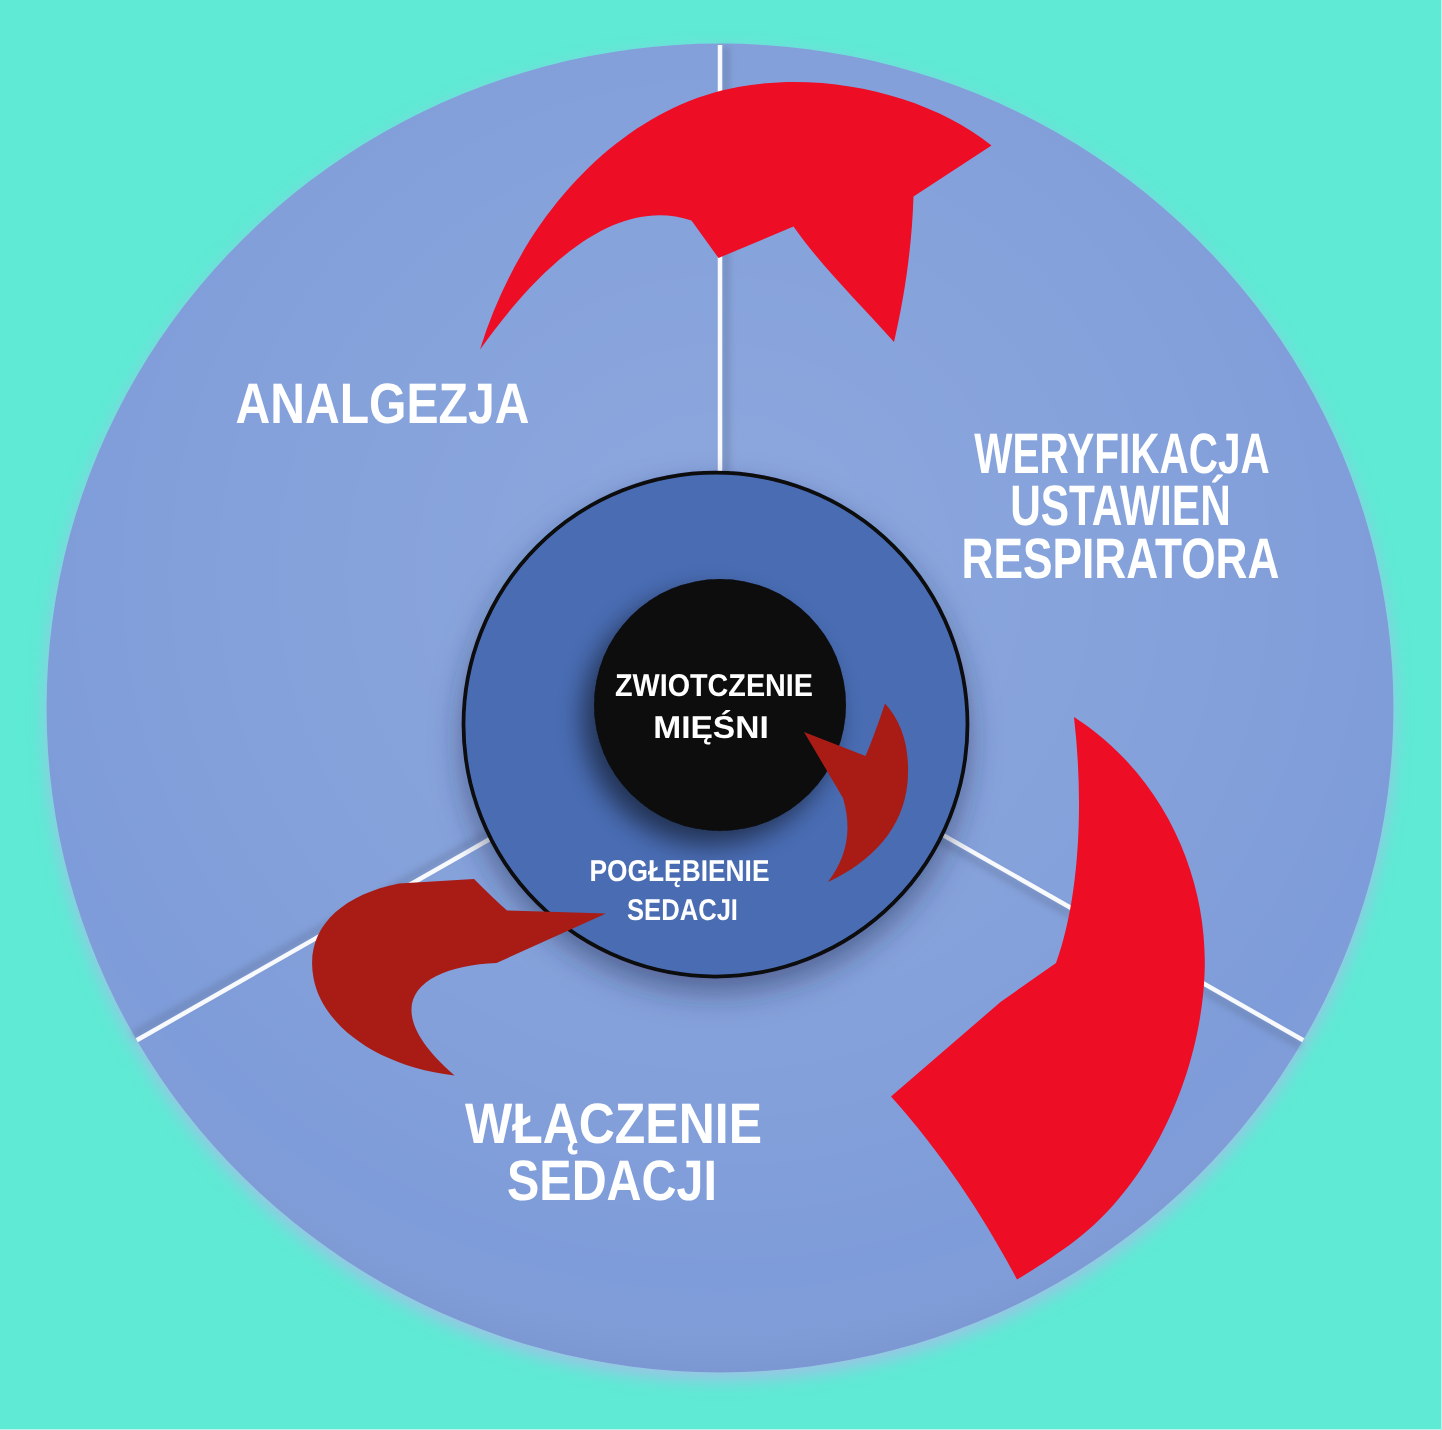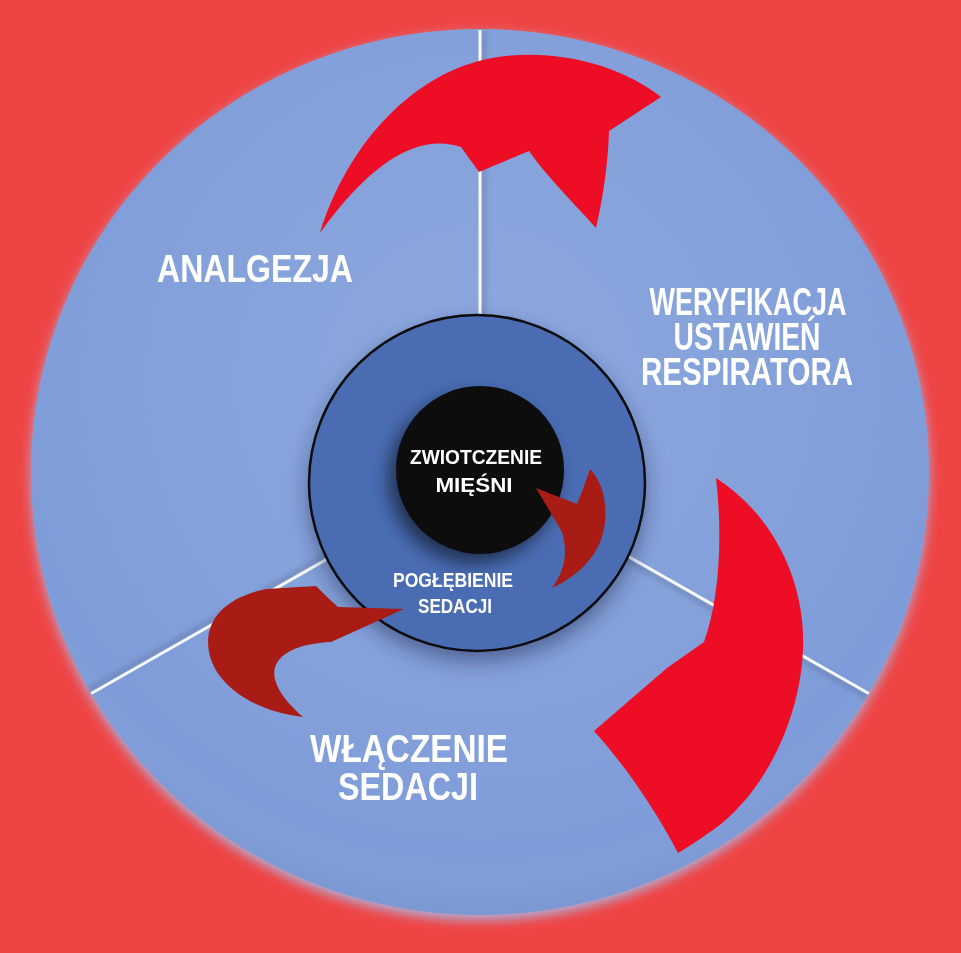--- a/index.html
+++ b/index.html
@@ -5,21 +5,21 @@
   html, body {
     margin: 0;
     padding: 0;
     background: #ffffff;
     font-family: "Liberation Sans", sans-serif;
   }
   .stage {
     position: relative;
     width: 961px;
     height: 953px;
-    background: #ef4444;
+    background: #5eead4;
     overflow: hidden;
   }
   svg { display: block; }
   text {
     font-family: "Liberation Sans", sans-serif;
     font-weight: bold;
   }
   .seg-label   { font-size: 38px; }
   .core-label  { font-size: 21px; }
   .ring-label  { font-size: 20px; }

